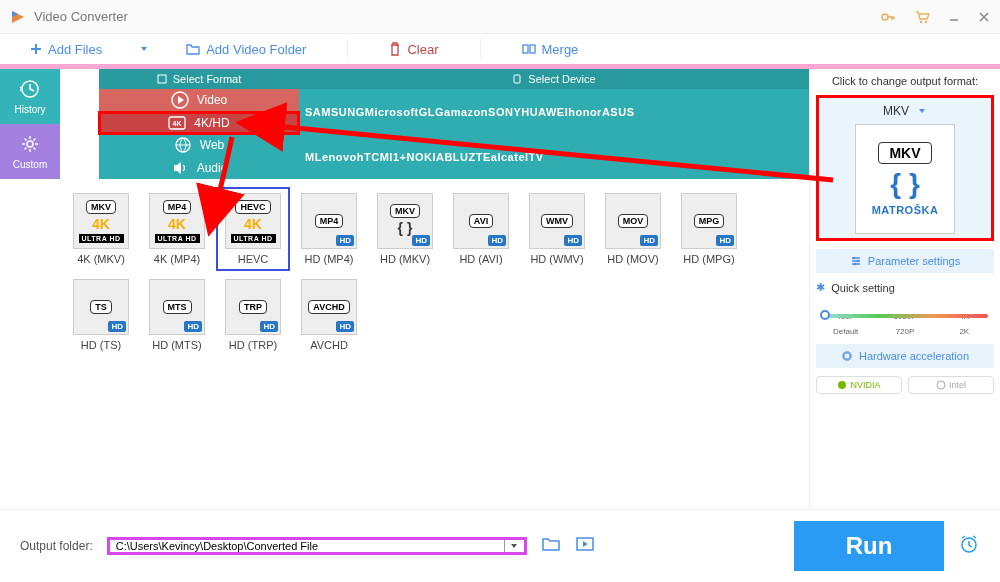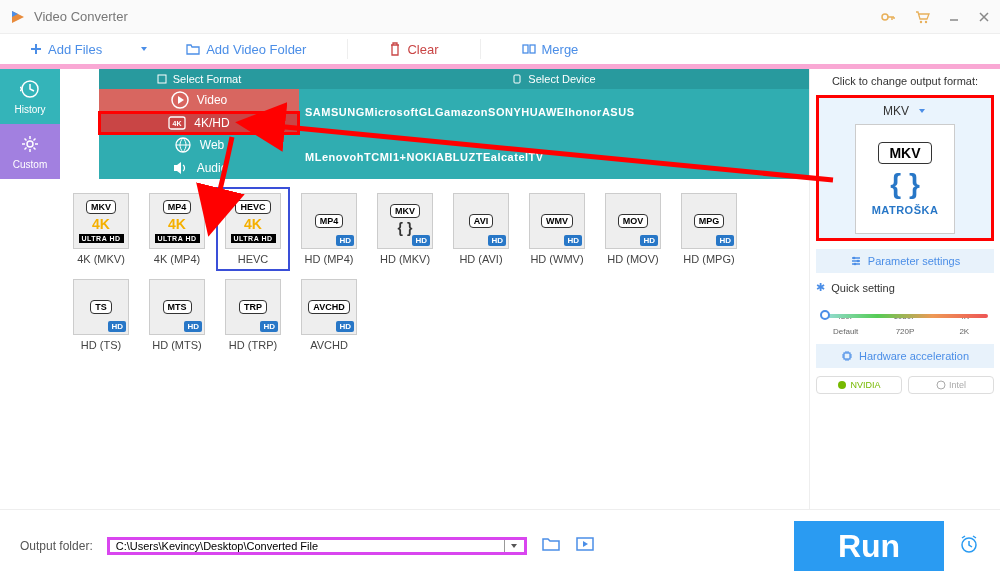--- a/index.html
+++ b/index.html
@@ -69,21 +69,21 @@
 .chip.nvidia { color: #76b900; }
 .chip.intel { color: #aaa; }
 
 .footer { height: 73px; display: flex; align-items: center; padding: 0 20px; border-top: 1px solid #eee; gap: 14px; background: #fff; }
 .footer-label { font-size: 12px; color: #555; }
 .footer-input { flex: 0 0 420px; display: flex; border: 3px solid #d946ef; height: 18px; }
 .footer-input input { flex: 1; border: none; padding: 0 6px; font-size: 11px; outline: none; }
 .footer-input .drop { width: 20px; display: flex; align-items: center; justify-content: center; border-left: 1px solid #999; cursor: pointer; }
 .footer-icon { color: #4b8ee7; cursor: pointer; }
 .footer-spacer { flex: 1; }
-.run-btn { background: #2a9bf2; color: #fff; border: none; width: 150px; height: 50px; font-size: 32px; font-weight: bold; cursor: pointer; }
+.run-btn { background: #2a9bf2; color: #fff; border: none; width: 150px; height: 50px; font-size: 24px; font-weight: bold; cursor: pointer; }
 .alarm-icon { color: #2a9bf2; cursor: pointer; }
 
 .red-arrow1 { position: absolute; pointer-events: none; }
 </style>
 </head>
 <body>
 
 <div class="titlebar">
   <svg class="logo" viewBox="0 0 16 16">
       <polygon points="2,2 14,8 2,14" fill="#e88b3c"></polygon>

